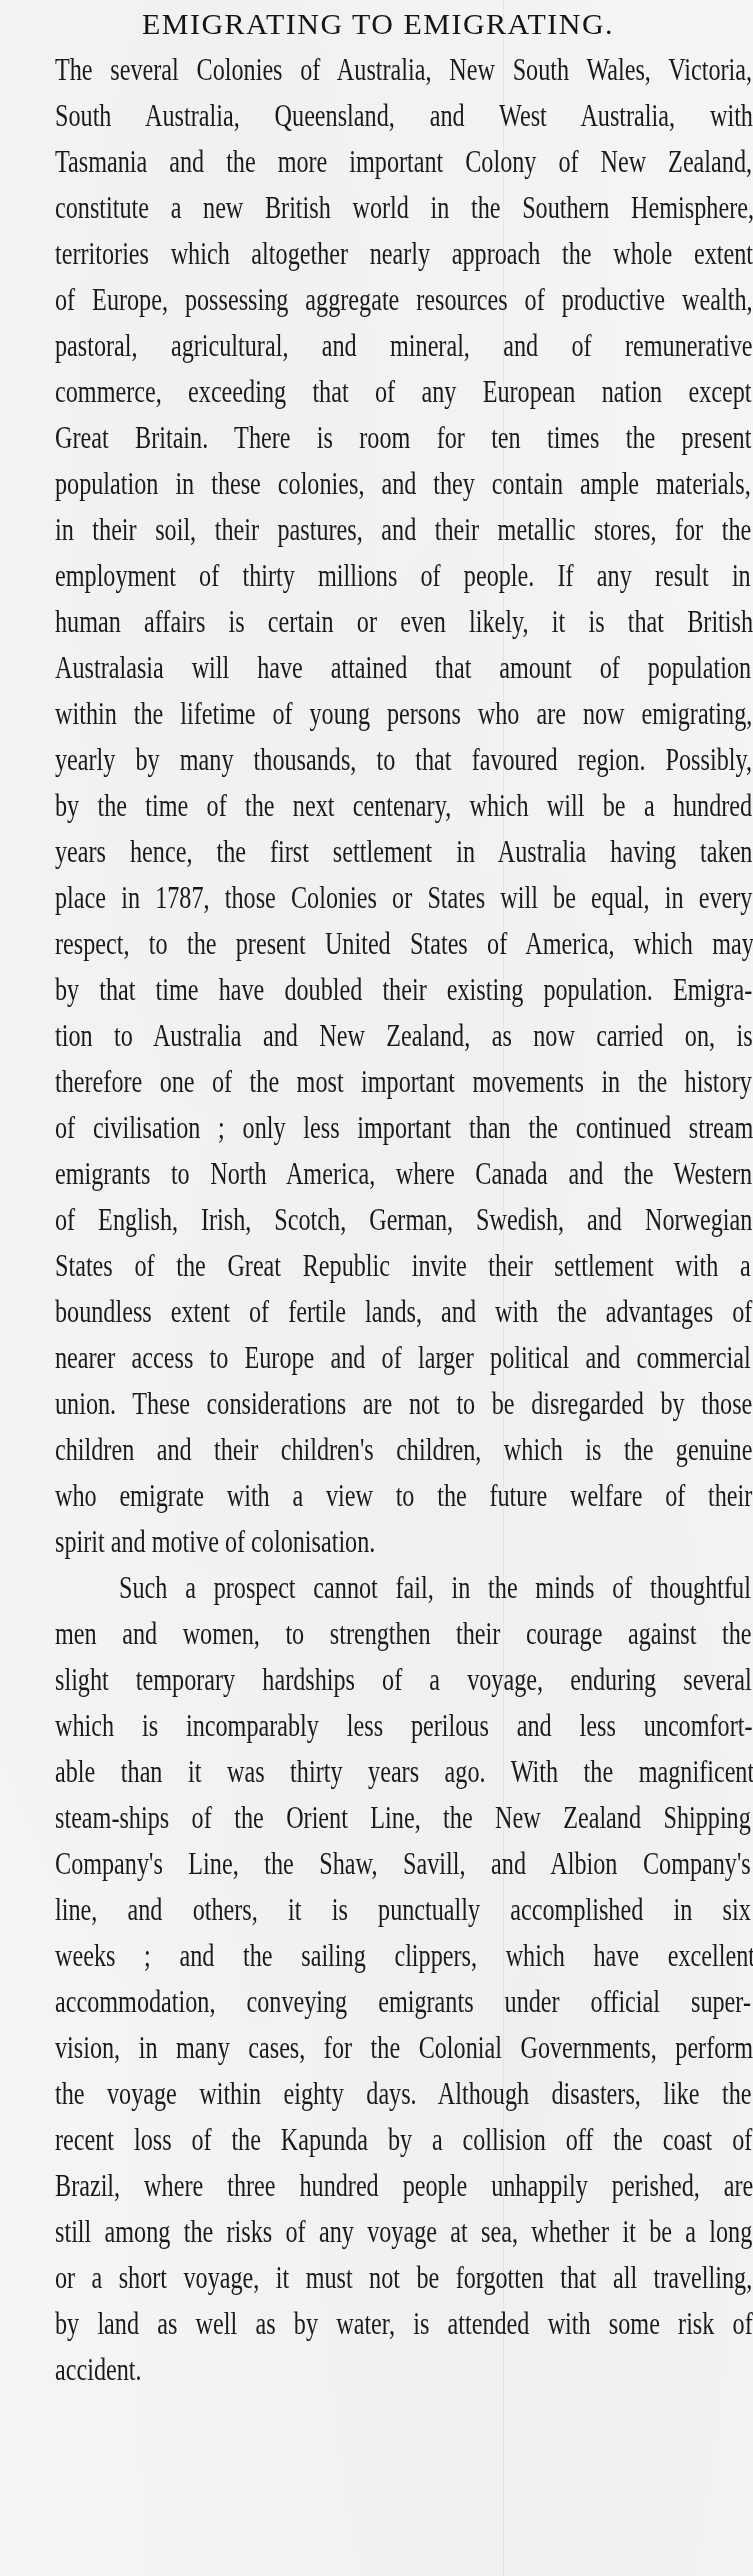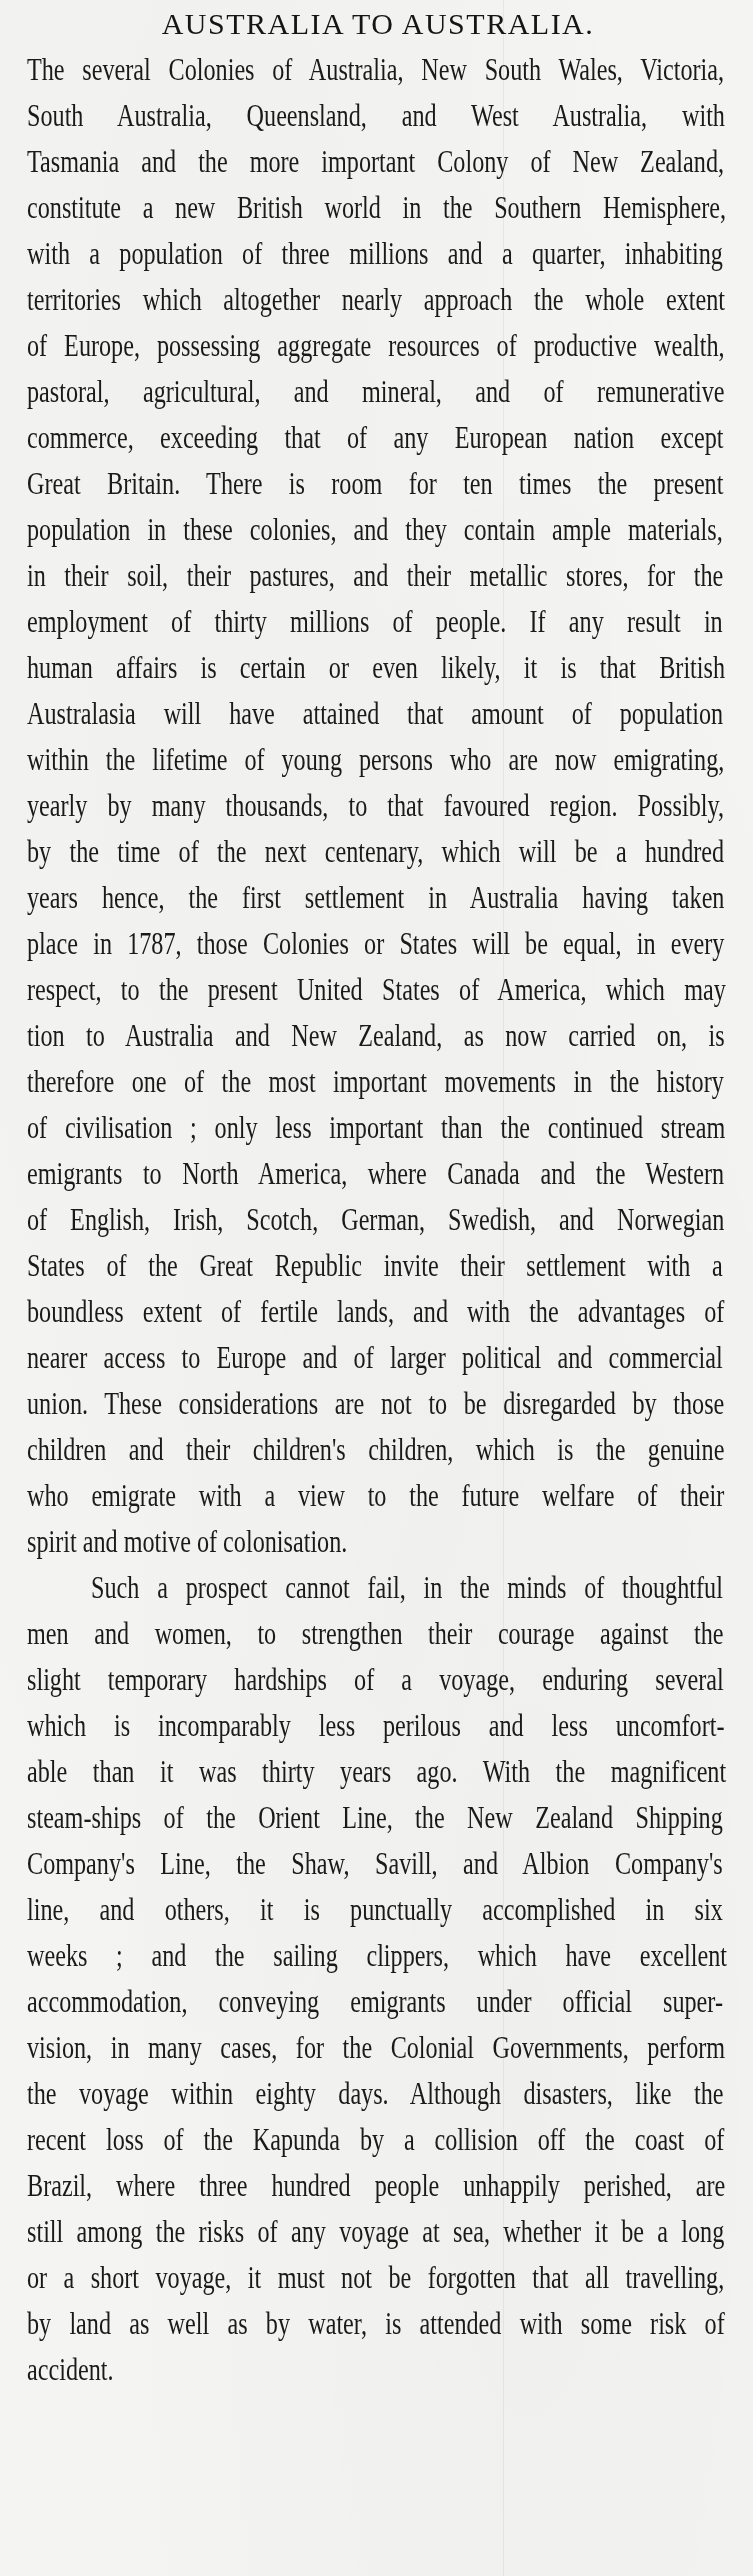--- a/index.html
+++ b/index.html
@@ -56,62 +56,63 @@
       text-align-last: left;
       hyphens: manual;
       color: #1a1a1a;
     }
     .para .line {
       display: block;
       text-align: justify;
       text-align-last: justify;
       white-space: nowrap;
       overflow: visible;
+      margin-left: 28px;
     }
     .para .line.last {
       text-align-last: left;
     }
     .para .line.indent {
       text-indent: 36px;
     }
     .condensed {
       display: inline-block;
       transform-origin: left center;
     }
   </style>
 </head>
 <body>
 
 <div class="page">
   <div class="fold"></div>
   <div class="article">
-    <h1 class="title">AUSTRALIA TO AUSTRALIA.</h1>
+    <h1 class="title">EMIGRATING TO EMIGRATING.</h1>
     <div id="body">
         <div class="para">
           <span class="line"><span class="condensed" style="transform: scaleX(0.78); word-spacing: 15px;">The several Colonies of Australia, New South Wales, Victoria,</span></span>
           <span class="line"><span class="condensed" style="transform: scaleX(0.78); word-spacing: 37px;">South Australia, Queensland, and West Australia, with</span></span>
           <span class="line"><span class="condensed" style="transform: scaleX(0.78); word-spacing: 20.4px;">Tasmania and the more important Colony of New Zealand,</span></span>
           <span class="line"><span class="condensed" style="transform: scaleX(0.78); word-spacing: 20px;">constitute a new British world in the Southern Hemisphere,</span></span>
-          <span class="line"><span class="condensed" style="transform: scaleX(0.78); word-spacing: 17px;">with a population of three millions and a quarter, inhabiting</span></span>
           <span class="line"><span class="condensed" style="transform: scaleX(0.78); word-spacing: 20px;">territories which altogether nearly approach the whole extent</span></span>
           <span class="line"><span class="condensed" style="transform: scaleX(0.78); word-spacing: 14px;">of Europe, possessing aggregate resources of productive wealth,</span></span>
           <span class="line"><span class="condensed" style="transform: scaleX(0.78); word-spacing: 35px;">pastoral, agricultural, and mineral, and of remunerative</span></span>
           <span class="line"><span class="condensed" style="transform: scaleX(0.78); word-spacing: 26px;">commerce, exceeding that of any European nation except</span></span>
           <span class="line"><span class="condensed" style="transform: scaleX(0.78); word-spacing: 26px;">Great Britain. There is room for ten times the present</span></span>
           <span class="line"><span class="condensed" style="transform: scaleX(0.78); word-spacing: 14px;">population in these colonies, and they contain ample materials,</span></span>
           <span class="line"><span class="condensed" style="transform: scaleX(0.78); word-spacing: 16px;">in their soil, their pastures, and their metallic stores, for the</span></span>
           <span class="line"><span class="condensed" style="transform: scaleX(0.78); word-spacing: 22px;">employment of thirty millions of people. If any result in</span></span>
           <span class="line"><span class="condensed" style="transform: scaleX(0.78); word-spacing: 22px;">human affairs is certain or even likely, it is that British</span></span>
           <span class="line"><span class="condensed" style="transform: scaleX(0.78); word-spacing: 28px;">Australasia will have attained that amount of population</span></span>
           <span class="line"><span class="condensed" style="transform: scaleX(0.78); word-spacing: 14px;">within the lifetime of young persons who are now emigrating,</span></span>
           <span class="line"><span class="condensed" style="transform: scaleX(0.78); word-spacing: 18px;">yearly by many thousands, to that favoured region. Possibly,</span></span>
           <span class="line"><span class="condensed" style="transform: scaleX(0.78); word-spacing: 15.7px;">by the time of the next centenary, which will be a hundred</span></span>
           <span class="line"><span class="condensed" style="transform: scaleX(0.78); word-spacing: 23px;">years hence, the first settlement in Australia having taken</span></span>
           <span class="line"><span class="condensed" style="transform: scaleX(0.78); word-spacing: 11.7px;">place in 1787, those Colonies or States will be equal, in every</span></span>
           <span class="line"><span class="condensed" style="transform: scaleX(0.78); word-spacing: 17px;">respect, to the present United States of America, which may</span></span>
+          <span class="line"><span class="condensed" style="transform: scaleX(0.78); word-spacing: 18px;">by that time have doubled their existing population. Emigra-</span></span>
           <span class="line"><span class="condensed" style="transform: scaleX(0.78); word-spacing: 19.7px;">tion to Australia and New Zealand, as now carried on, is</span></span>
           <span class="line"><span class="condensed" style="transform: scaleX(0.78); word-spacing: 14.6px;">therefore one of the most important movements in the history</span></span>
           <span class="line"><span class="condensed" style="transform: scaleX(0.78); word-spacing: 15px;">of civilisation ; only less important than the continued stream</span></span>
           <span class="line"><span class="condensed" style="transform: scaleX(0.78); word-spacing: 18.6px;">emigrants to North America, where Canada and the Western</span></span>
           <span class="line"><span class="condensed" style="transform: scaleX(0.78); word-spacing: 21.7px;">of English, Irish, Scotch, German, Swedish, and Norwegian</span></span>
           <span class="line"><span class="condensed" style="transform: scaleX(0.78); word-spacing: 20px;">States of the Great Republic invite their settlement with a</span></span>
           <span class="line"><span class="condensed" style="transform: scaleX(0.78); word-spacing: 16.7px;">boundless extent of fertile lands, and with the advantages of</span></span>
           <span class="line"><span class="condensed" style="transform: scaleX(0.78); word-spacing: 13px;">nearer access to Europe and of larger political and commercial</span></span>
           <span class="line"><span class="condensed" style="transform: scaleX(0.78); word-spacing: 13.5px;">union. These considerations are not to be disregarded by those</span></span>
           <span class="line"><span class="condensed" style="transform: scaleX(0.78); word-spacing: 21px;">children and their children's children, which is the genuine</span></span>

